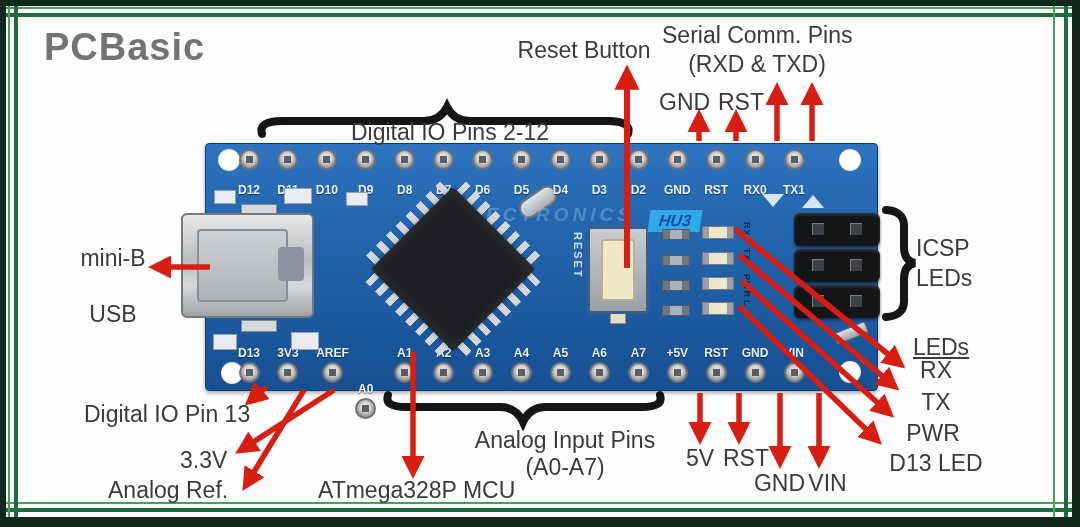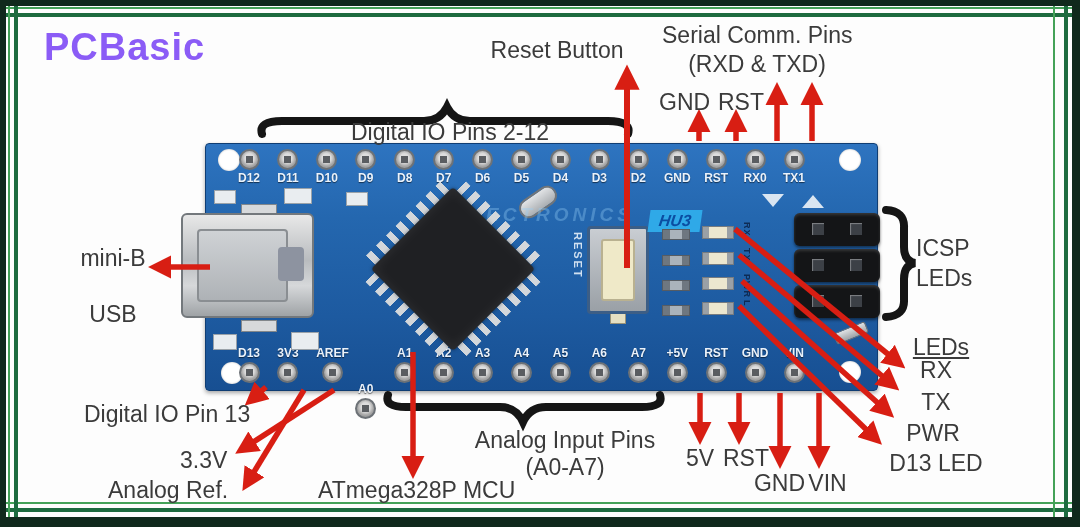--- a/index.html
+++ b/index.html
@@ -17,27 +17,27 @@
   #hl-top{left:2px;top:7px;width:1076px;height:2px;}
   #hd-top{left:2px;top:13px;width:1076px;height:4px;}
   #hl-bot{left:2px;top:502px;width:1076px;height:2px;}
   #hd-bot{left:2px;top:508px;width:1076px;height:4px;}
   #vl-left{left:8px;top:2px;width:2px;height:523px;}
   #vd-left{left:14px;top:2px;width:4px;height:523px;}
   #vl-right{left:1053px;top:2px;width:2px;height:523px;}
   #vd-right{left:1064px;top:2px;width:4px;height:523px;}
 
   
-  #logo{position:absolute;left:44px;top:26px;font-size:38px;font-weight:800;letter-spacing:1px;color:#8b5cf6;z-index:20;}
+  #logo{position:absolute;left:44px;top:26px;font-size:38px;font-weight:800;letter-spacing:1px;color:#737373;z-index:20;}
 
   
   .lbl{position:absolute;color:#3b3b3b;font-size:23px;z-index:60;white-space:nowrap;}
   .ctr{text-align:center;}
   #lbl-dio-top{left:340px;top:71px;width:220px;margin-top:48px;}
-  #lbl-reset{left:477px;top:37px;width:160px;text-align:center;}
+  #lbl-reset{left:504px;top:37px;width:160px;text-align:center;}
   #lbl-serial1{left:662px;top:22px;width:190px;}
   #lbl-serial2{left:662px;top:51px;width:190px;}
   #lbl-gnd-top{left:659px;top:89px;width:50px;}
   #lbl-rst-top{left:716px;top:89px;width:50px;}
   #lbl-usb1{left:63px;top:245px;width:100px;}
   #lbl-usb2{left:63px;top:276px;width:100px;margin-top:25px;}
   #lbl-icsp1{left:916px;top:235px;}
   #lbl-icsp2{left:916px;top:265px;}
   #lbl-leds{left:906px;top:334px;width:70px;text-decoration:underline;text-align:center;}
   #lbl-led-rx{left:906px;top:357px;width:60px;}
@@ -60,21 +60,21 @@
     background:linear-gradient(180deg,#2e74c0 0%,#2467af 30%,#1d5aa0 70%,#174f92 100%);
     border:1px solid #0f3d73;border-radius:4px;box-shadow:0 2px 4px rgba(0,0,0,.35);}
   .hole{position:absolute;width:22px;height:22px;border-radius:50%;background:#fff;box-shadow:inset 0 0 2px rgba(0,0,0,.3);}
   .pin-unit{position:absolute;width:39px;}
   .pin-unit.top{top:5px;}
   .pin-unit.bottom{top:202px;}
   .pin-circle{width:21px;height:21px;margin:0 auto;border-radius:50%;
     background:radial-gradient(circle at 50% 42%,#dddddd 0 34%,#a6a6a6 62%,#87898c 100%);
     border:2px solid #6d7277;box-sizing:border-box;position:relative;}
   .pin-circle::after{content:"";position:absolute;left:5px;top:5px;width:7px;height:7px;background:#5a5d61;}
-  .pin-label{margin-top:1px;text-align:center;font-size:12px;font-weight:bold;color:#eaf2fb;
+  .pin-label{margin-top:13px;text-align:center;font-size:12px;font-weight:bold;color:#eaf2fb;
     text-shadow:0 1px 1px rgba(0,0,0,.55);}
   .pin-unit.bottom .pin-label{margin:0 0 2px 0;}
 
   
   #usb{position:absolute;left:-25px;top:69px;width:133px;height:105px;z-index:12;
     background:linear-gradient(180deg,#e8e8e8,#b9bcbf 45%,#d6d8da 70%,#9fa3a6);
     border:2px solid #73787c;border-radius:6px;box-sizing:border-box;}
   #usb .slot{position:absolute;left:14px;top:14px;right:24px;bottom:14px;border:2px solid #8a8e92;border-radius:4px;
     background:linear-gradient(180deg,#cfd2d5,#aeb2b6);}
   #usb .notch{position:absolute;right:8px;top:32px;width:26px;height:34px;background:#8d93a0;border-radius:4px;}

